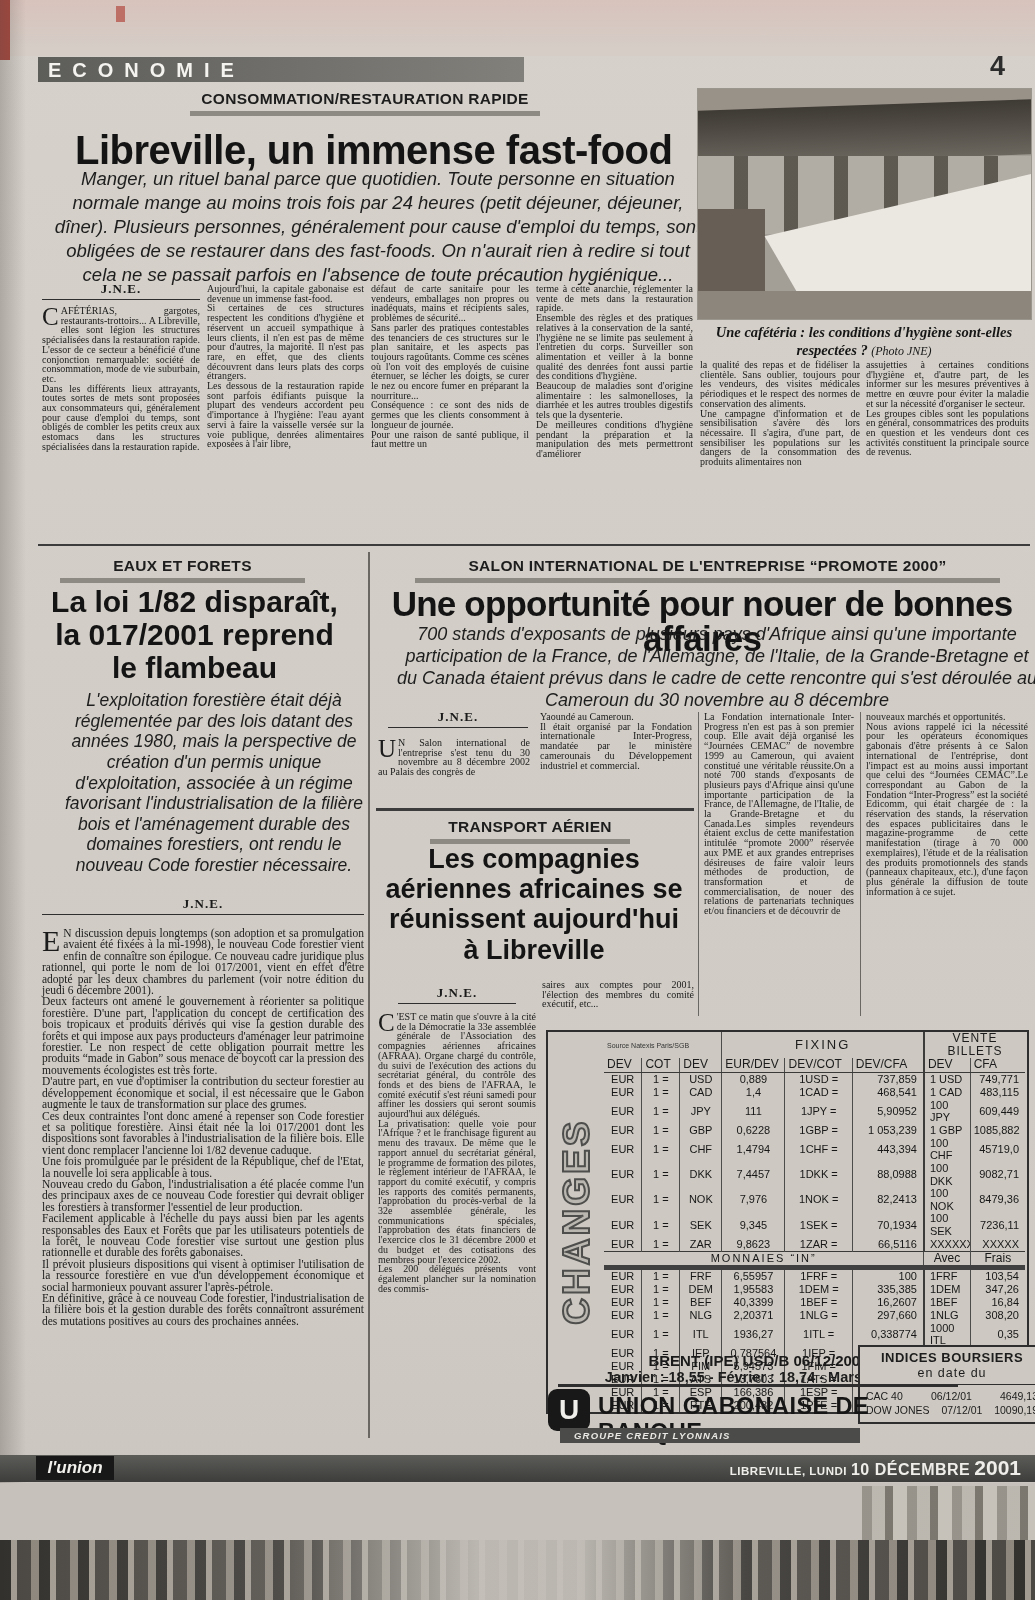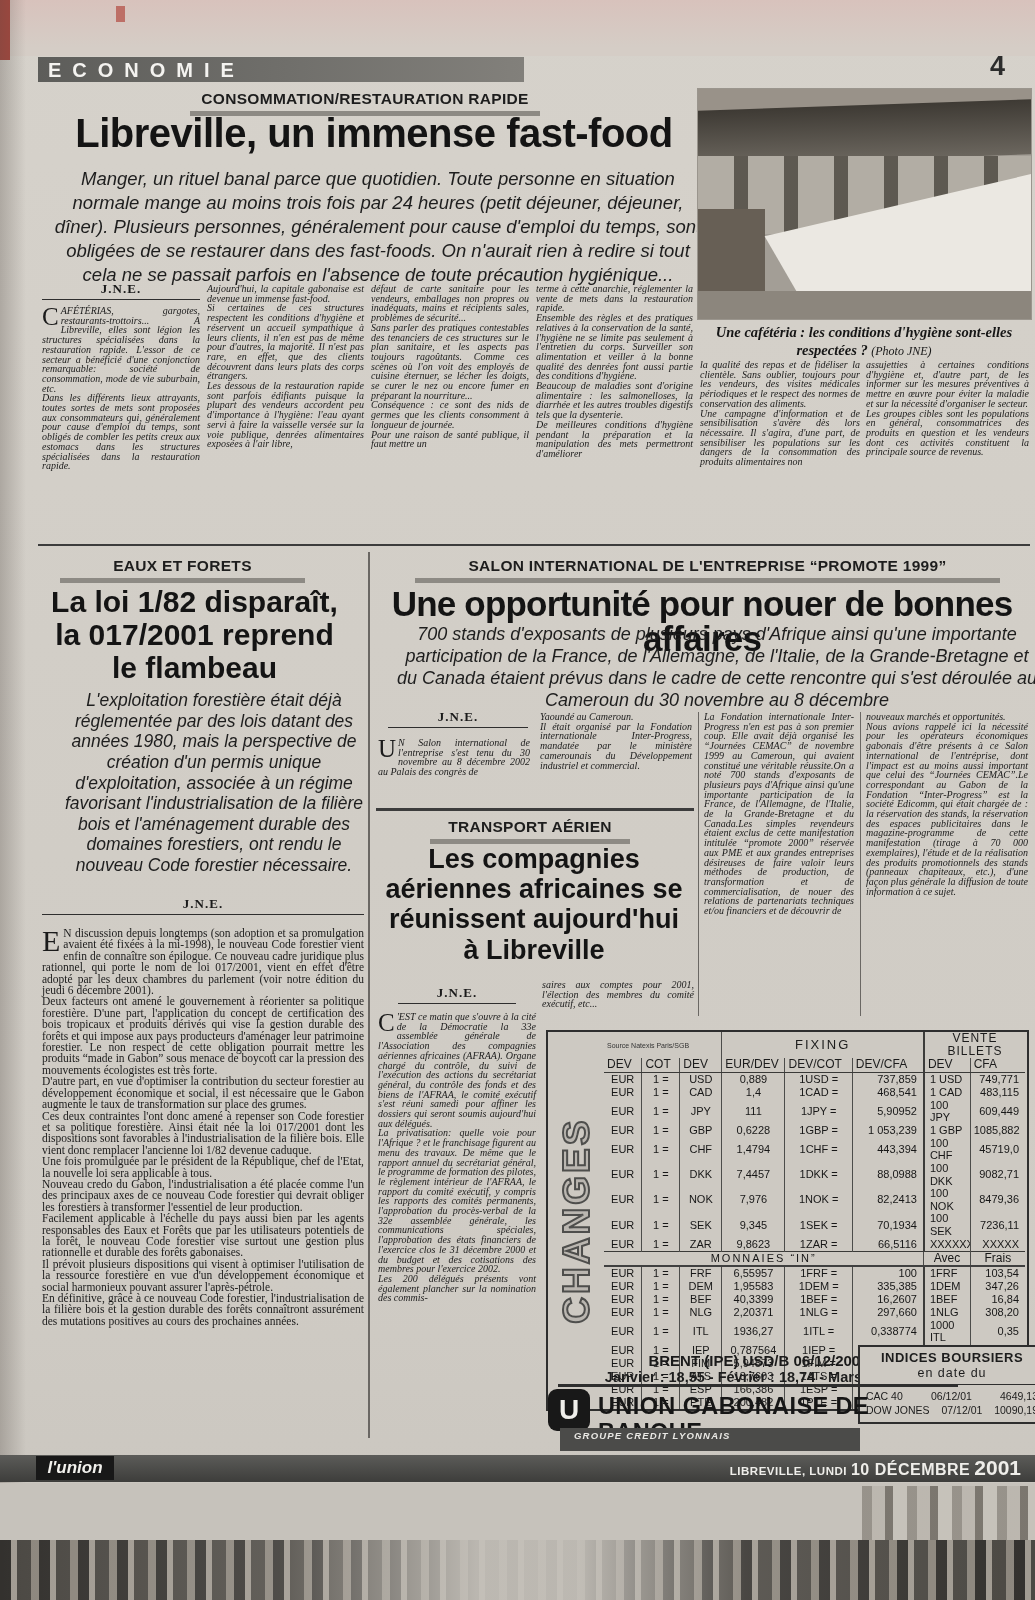--- a/index.html
+++ b/index.html
@@ -23,33 +23,33 @@
   .section-bar{left:38px;top:57px;width:486px;height:25px;background:linear-gradient(90deg,#57575400,#57575400),linear-gradient(90deg,#5d5d5a,#82807b);}
   .section-bar span{display:block;padding:2px 0 0 10px;font:700 20px/1.1 "Liberation Sans",sans-serif;color:#f4f3f0;letter-spacing:.55em;}
   .page-num{right:30px;top:53px;font:700 27px/1 "Liberation Sans",sans-serif;color:#2c2c2c;}
   
   .kicker{text-align:center;}
   .kicker .kt{font:700 15.5px/1.15 "Liberation Sans",sans-serif;color:#1d1d1d;letter-spacing:.3px;}
   .kicker .bar{height:5px;background:#8d8a84;margin-top:3px;}
   .hline{background:#3c3c3c;}
   .vline{background:#6a6763;}
   
-  .h1{font:700 40px/1.02 "Liberation Sans",sans-serif;letter-spacing:-.5px;color:#141414;text-align:center;margin:0;}
+  .h1{font:700 40px/1.02 "Liberation Sans",sans-serif;letter-spacing:-.5px;color:#141414;text-align:left;margin:17px;}
   .h2{font:700 30px/1.1 "Liberation Sans",sans-serif;color:#141414;text-align:center;margin:0;}
   .h3{font:700 35px/1.0 "Liberation Sans",sans-serif;letter-spacing:-.8px;color:#141414;text-align:center;margin:0;}
   .h4{font:700 27px/1.12 "Liberation Sans",sans-serif;color:#141414;text-align:center;margin:0;}
   .lede{font:italic 500 18.5px/1.3 "Liberation Sans",sans-serif;color:#1e1e1e;text-align:center;margin-left:13px;}
   .lede.small{font-size:17.5px;line-height:1.18;}
   .lede.mid{font-size:18px;line-height:1.22;}
   
   .byline{font:700 13px/1 "Liberation Serif",serif;text-align:center;letter-spacing:1px;
           border-bottom:1.5px solid #2e2e2e;padding-bottom:4px;color:#1a1a1a;}
   
   .col{font:10px/9.7px "Liberation Serif",serif;text-align:justify;color:#1b1b1b;}
-  .col .tx{white-space:pre-line;font-style:italic;}
+  .col .tx{white-space:pre-line;}
   .colmid{font:11.5px/11.4px "Liberation Serif",serif;text-align:justify;color:#1b1b1b;}
   .colmid .tx{white-space:pre-line;}
   .drop{float:left;font:400 25px/20px "Liberation Serif",serif;padding:1px 2px 0 0;}
   .dropbig{float:left;font:400 30px/24px "Liberation Serif",serif;padding:1px 3px 0 0;}
   
   .photo{left:697px;top:88px;width:333px;height:230px;background:#a39e96;overflow:hidden;border:1px solid #9a958d;}
   .ph-sky{position:absolute;left:0;top:0;width:100%;height:20%;background:#999289;}
   .ph-roof{position:absolute;left:0;top:7%;width:100%;height:24%;background:linear-gradient(180deg,#3e3a34,#6b665e);transform:skewY(-2deg);}
   .ph-wall{position:absolute;left:0;top:29%;width:100%;height:34%;background:
       repeating-linear-gradient(90deg,rgba(78,74,67,0) 0 36px,rgba(78,74,67,.85) 36px 50px),#b2ada4;}
@@ -72,37 +72,37 @@
   .fx-title{background:#454542;color:#f3f2ef;font:700 11.5px/1.2 "Liberation Sans",sans-serif;text-align:center;}
   .fx-nofee{font:400 11px/1.1 "Liberation Sans",sans-serif;text-align:center;color:#222;}
   .fx-src{font:400 7px/1 "Liberation Sans",sans-serif;text-align:left;color:#333;}
   .fx-fix{font:400 13px/1.1 "Liberation Sans",sans-serif;letter-spacing:2px;text-align:center;}
   .fx-vb{font:400 12px/1.1 "Liberation Sans",sans-serif;letter-spacing:1px;text-align:center;}
   .fx-h th{font:400 12px/1.1 "Liberation Sans",sans-serif;text-align:left;border-bottom:1.5px solid #3a3a38;}
   .fx-grid tbody td{font:400 11px/12.6px "Liberation Sans",sans-serif;color:#171717;text-align:center;}
   .fx-grid tbody td:nth-child(6),.fx-grid tbody td:nth-child(8){text-align:right;padding-right:6px;}
   .fx-grid tbody td:nth-child(7){text-align:left;padding-left:5px;}
   .fx-in td{font:400 13px/1.1 "Liberation Sans",sans-serif;letter-spacing:2px;text-align:center;
-      border-top:1.5px solid #3a3a38;border-bottom:2px solid #404040;}
+      border-top:1.5px solid #3a3a38;border-bottom:5px solid #404040;}
   .fx-in .af{font-size:12px;letter-spacing:0;}
   
   .brent1{font:700 15px/1.2 "Liberation Sans",sans-serif;text-align:center;color:#1a1a1a;}
   .brent2{font:600 14.5px/1.3 "Liberation Sans",sans-serif;text-align:center;color:#1d1d1d;}
   .indices{left:858px;top:1345px;width:172px;border:2px solid #2e2e2e;padding:3px 6px 5px;background:#cdc9c2;}
   .ind-t{font:700 13px/1.2 "Liberation Sans",sans-serif;text-align:center;letter-spacing:.5px;}
   .ind-s{font:400 12.5px/1.2 "Liberation Sans",sans-serif;text-align:center;letter-spacing:1px;
          border-bottom:1.5px solid #2e2e2e;padding-bottom:3px;margin-bottom:4px;}
   .ind-row{display:flex;justify-content:space-between;font:400 10.5px/14px "Liberation Sans",sans-serif;}
   .bank-rule{left:558px;top:1384px;width:400px;height:2.5px;background:#2e2e2e;}
   .ugb-logo{left:548px;top:1389px;width:42px;height:42px;background:#181818;border-radius:9px;
       display:flex;align-items:center;justify-content:center;}
   .ugb-logo span{font:700 28px/1 "Liberation Sans",sans-serif;color:#efeeea;}
   .ugb-name{left:598px;top:1394px;width:370px;font:700 23.5px/1.1 "Liberation Sans",sans-serif;
       letter-spacing:.4px;color:#161616;}
-  .ugb-group{left:560px;top:1428px;width:300px;height:23px;background:#4b4b49;}
+  .ugb-group{left:560px;top:1428px;width:300px;height:15px;background:#4b4b49;}
   .ugb-group span{display:block;font:700 italic 9.5px/15px "Liberation Sans",sans-serif;color:#e9e8e4;
       letter-spacing:1.2px;padding-left:14px;}
   
   .footer-bar{left:0;top:1455px;width:1035px;height:27px;background:linear-gradient(180deg,#5c5c59,#3d3d3b);}
   .lunion{left:36px;top:1456px;width:78px;height:24px;background:#181818;text-align:center;}
   .lunion span{font:700 italic 17px/24px "Liberation Sans",sans-serif;color:#f2f1ed;}
   .footer-right{right:14px;top:1456px;color:#efeeea;white-space:nowrap;}
   .fr-place{font:700 11.5px/24px "Liberation Sans",sans-serif;letter-spacing:.5px;}
   .fr-date{font:700 16px/24px "Liberation Sans",sans-serif;letter-spacing:.5px;}
   .fr-year{font:700 21px/24px "Liberation Sans",sans-serif;}
@@ -182,21 +182,21 @@
 D'autre part, en vue d'optimiser la contribution du secteur forestier au développement économique et social, il est nécessaire que le Gabon augmente le taux de transformation sur place des grumes.
 Ces deux contraintes l'ont donc amené à repenser son Code forestier et sa politique forestière. Ainsi était née la loi 017/2001 dont les dispositions sont favorables à l'industrialisation de la filière bois. Elle vient donc remplacer l'ancienne loi 1/82 devenue caduque.
 Une fois promulguée par le président de la République, chef de l'Etat, la nouvelle loi sera applicable à tous.
 Nouveau credo du Gabon, l'industrialisation a été placée comme l'un des principaux axes de ce nouveau Code forestier qui devrait obliger les forestiers à transformer l'essentiel de leur production.
 Facilement applicable à l'échelle du pays aussi bien par les agents responsables des Eaux et Forêts que par les utilisateurs potentiels de la forêt, le nouveau Code forestier vise surtout une gestion plus rationnelle et durable des forêts gabonaises.
 Il prévoit plusieurs dispositions qui visent à optimiser l'utilisation de la ressource forestière en vue d'un développement économique et social harmonieux pouvant assurer l'après-pétrole.
 En définitive, grâce à ce nouveau Code forestier, l'industrialisation de la filière bois et la gestion durable des forêts connaîtront assurément des mutations positives au cours des prochaines années.</span>
   </div>
 
   <div class="abs kicker" style="left:415px;top:557px;width:585px;">
-    <span class="kt">SALON INTERNATIONAL DE L'ENTREPRISE “PROMOTE 1999”</span>
+    <span class="kt">SALON INTERNATIONAL DE L'ENTREPRISE “PROMOTE 2000”</span>
     <div class="bar"></div>
   </div>
   <h3 class="abs h3" style="left:376px;top:586px;width:652px;">Une opportunité pour nouer de bonnes affaires</h3>
   <div class="abs lede mid" style="left:382px;top:624px;width:644px;">700 stands d'exposants de plusieurs pays d'Afrique ainsi qu'une importante participation de la France, de l'Allemagne, de l'Italie, de la Grande-Bretagne et du Canada étaient prévus dans le cadre de cette rencontre qui s'est déroulée au Cameroun du 30 novembre au 8 décembre</div>
   <div class="abs byline" style="left:388px;top:710px;width:140px;">J.N.E.</div>
   <div class="abs col" style="left:378px;top:738px;width:152px;">
     <span class="drop">U</span><span class="tx">N Salon international de l'entreprise s'est tenu du 30 novembre au 8 décembre 2002 au Palais des congrès de</span>
   </div>
   <div class="abs col" style="left:540px;top:712px;width:152px;"><span class="tx">Yaoundé au Cameroun.
 Il était organisé par la Fondation internationale Inter-Progress, mandatée par le ministère camerounais du Développement industriel et commercial.</span></div>

